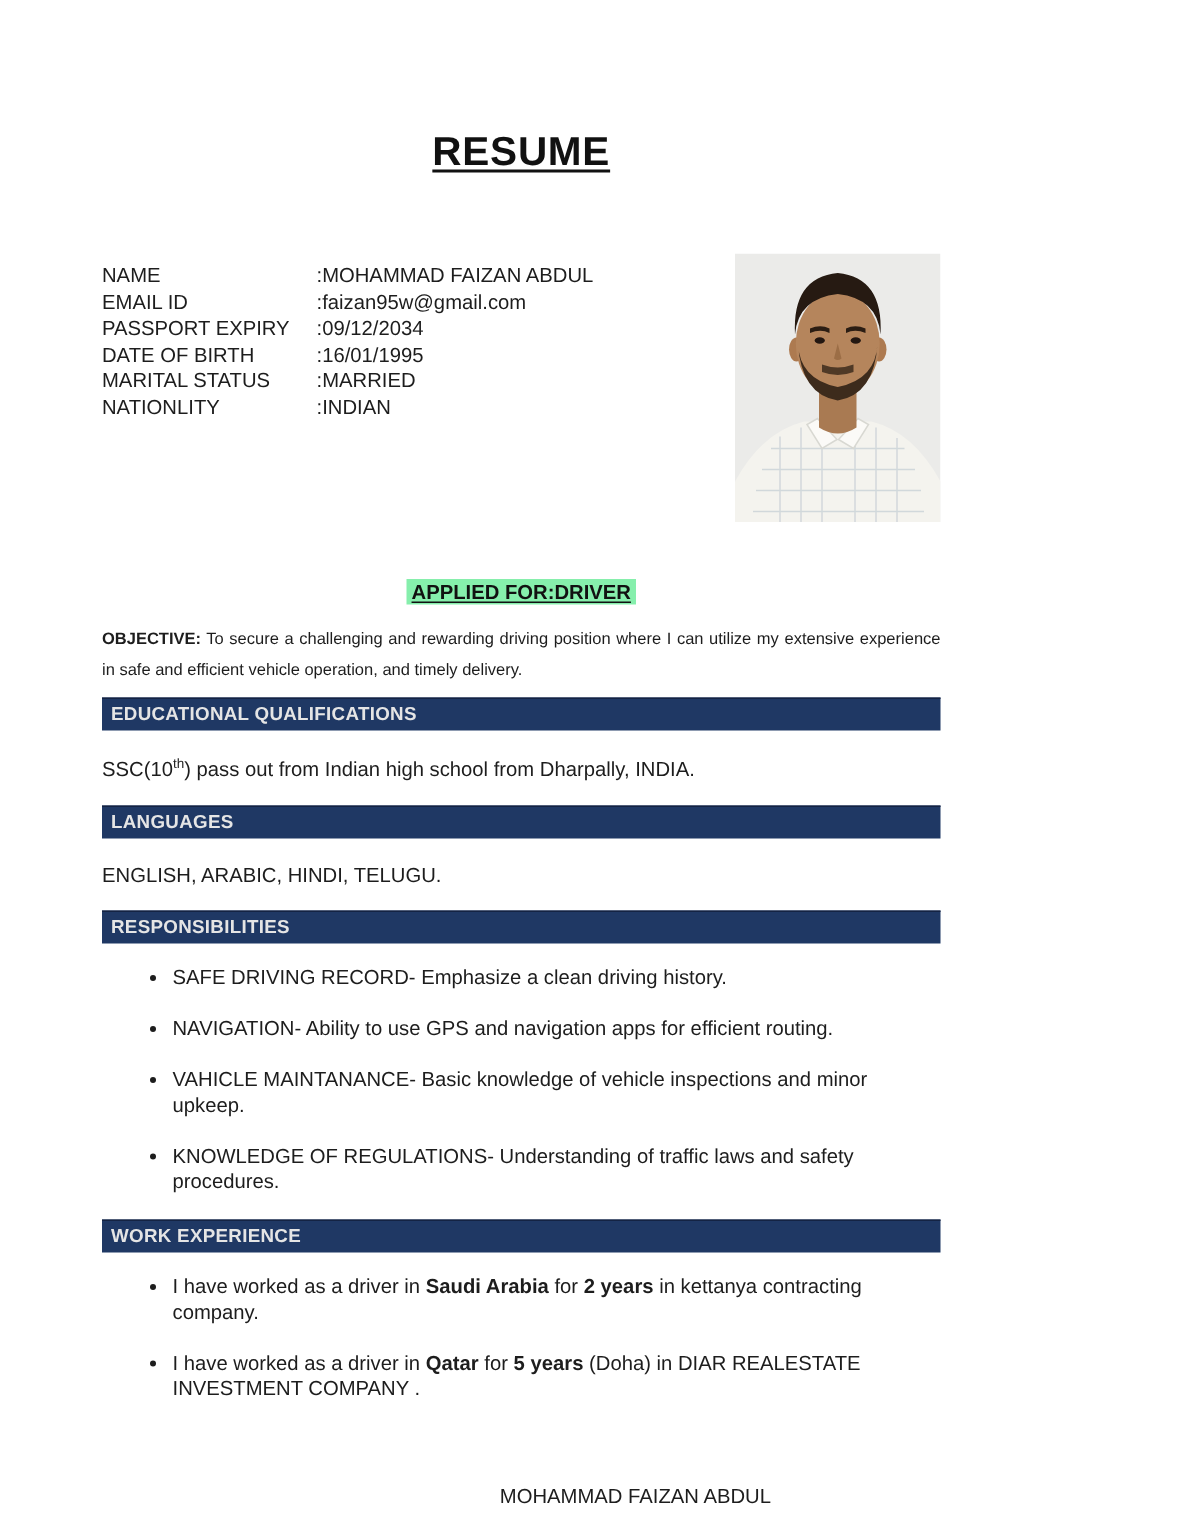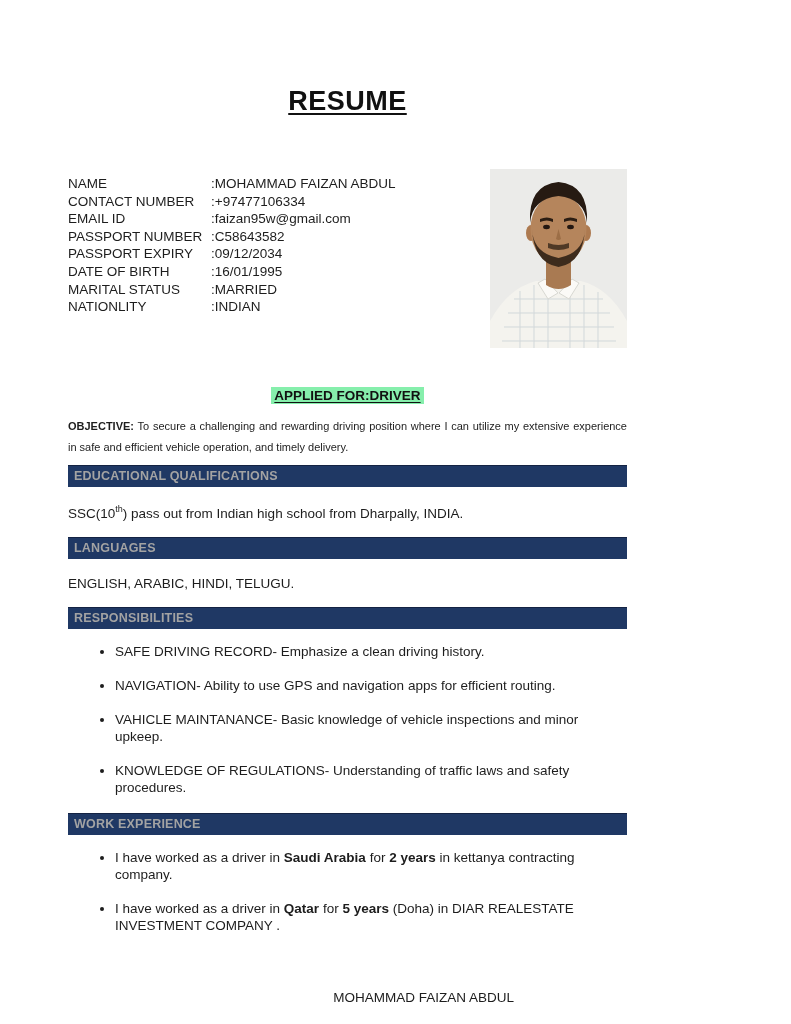--- a/index.html
+++ b/index.html
@@ -35,21 +35,21 @@
     padding:1px 3px;
   }
 
   .objective {
     margin-top:12px; font-size:11px; line-height:21px;
     text-align:justify; margin-bottom:7px;
   }
   .b { font-weight:bold; }
 
   .banner {
-    background:#1f3864; color:#a3a3a3; font-weight:bold;
+    background:#1f3864; color:#e5e5e5; font-weight:bold;
     font-size:12.5px; padding:3px 6px 4px; letter-spacing:0.2px;
     border-top:1px solid #142343;
   }
   .banner.edu { margin-top:0; }
   .banner.lang { margin-top:0; }
 
   .plain-line { font-size:13.5px; margin:17px 0 16px; }
   sup { font-size:9px; }
 
   ul.bullets { margin:14px 0 0 0; padding-left:47px; list-style:disc; }
@@ -70,34 +70,26 @@
     <div class="title">RESUME</div>
 
     <div class="details-row">
       <div class="details-table">
 
           <div class="detail-row">
             <span class="detail-label">NAME</span>
             <span class="detail-value">:MOHAMMAD FAIZAN ABDUL</span>
           </div>
 
-          <div class="detail-row">
-            <span class="detail-label">CONTACT NUMBER</span>
-            <span class="detail-value">:+97477106334</span>
-          </div>
 
           <div class="detail-row">
             <span class="detail-label">EMAIL ID</span>
             <span class="detail-value">:faizan95w@gmail.com</span>
           </div>
 
-          <div class="detail-row">
-            <span class="detail-label">PASSPORT NUMBER</span>
-            <span class="detail-value">:C58643582</span>
-          </div>
 
           <div class="detail-row">
             <span class="detail-label">PASSPORT EXPIRY</span>
             <span class="detail-value">:09/12/2034</span>
           </div>
 
           <div class="detail-row">
             <span class="detail-label">DATE OF BIRTH</span>
             <span class="detail-value">:16/01/1995</span>
           </div>

